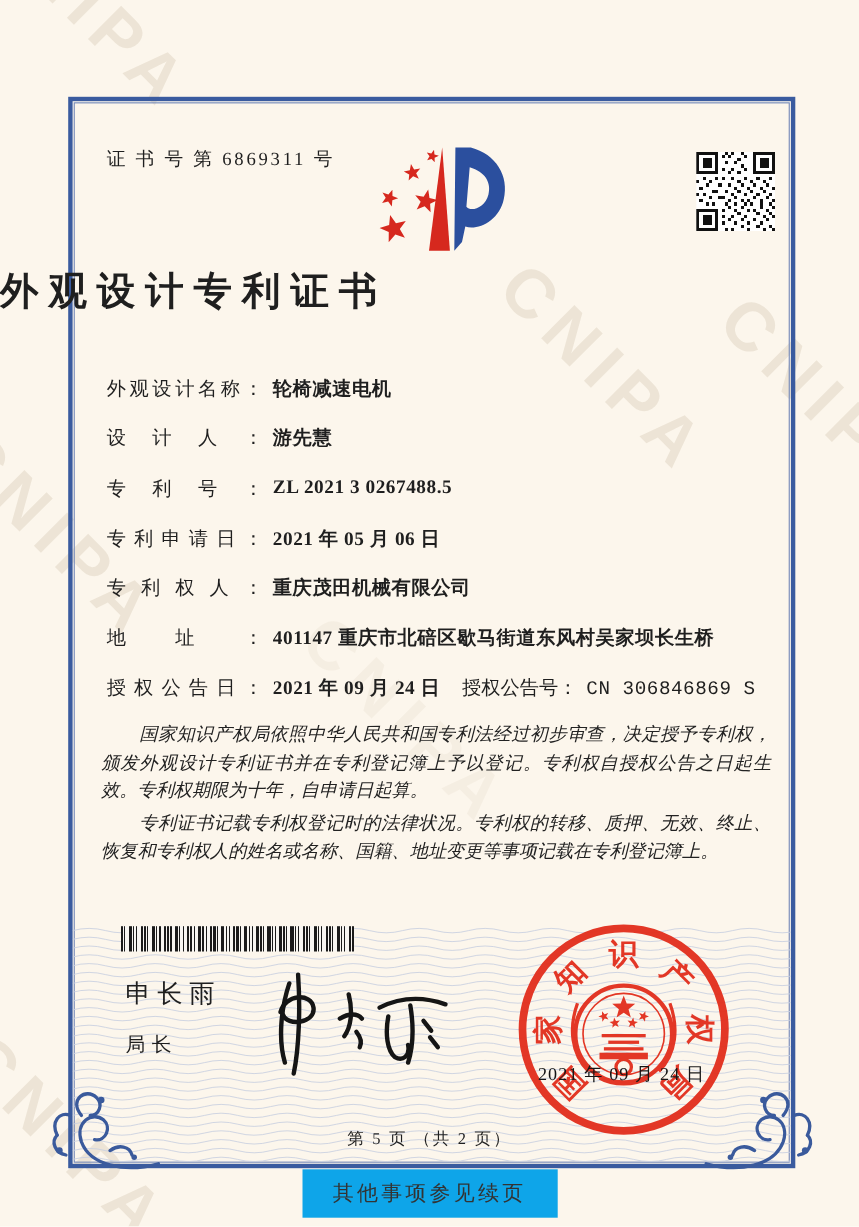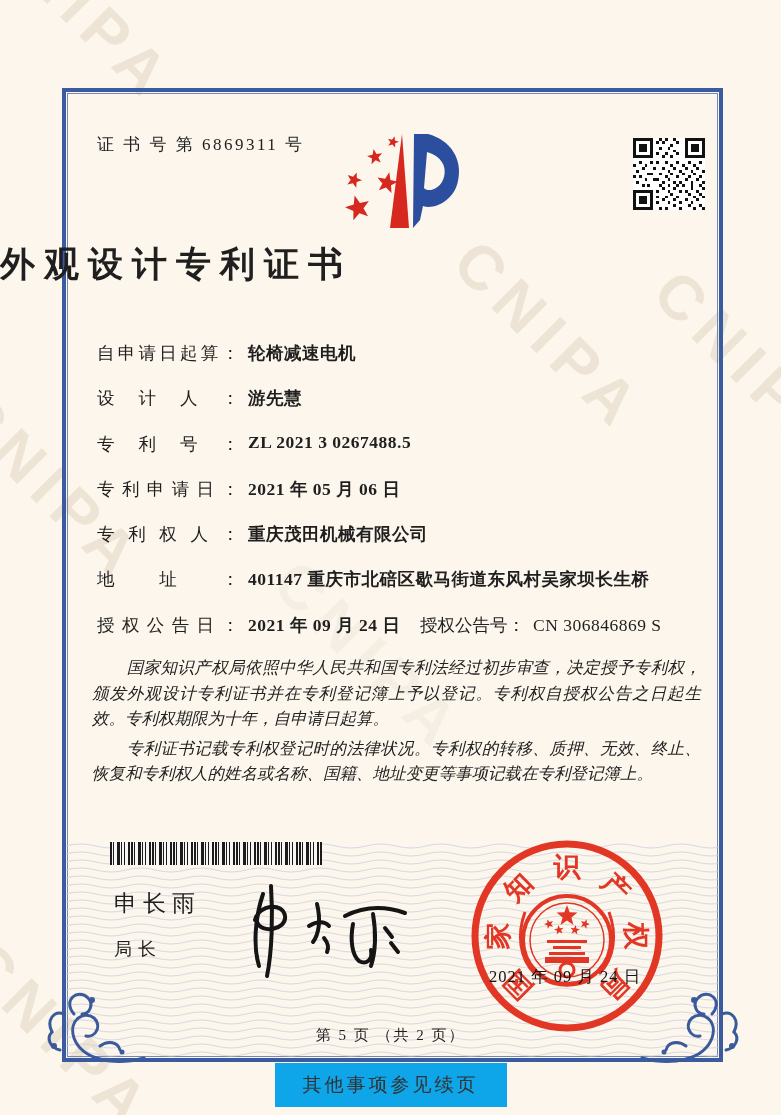--- a/index.html
+++ b/index.html
@@ -36,21 +36,21 @@
   }
   
   .fields{ position:absolute; left:97px; top:341px; width:610px; font-size:17.5px; z-index:2; }
   .field-row{ position:relative; height:45.3px; }
   .f-label{
     display:inline-block; width:142px; vertical-align:top;
     text-align:justify; text-align-last:justify; text-justify:inter-character;
   }
   .f-value{ margin-left:9px; letter-spacing:0.5px;font-weight:bold; }
   .gazette-no{ position:absolute; left:323px; top:0; }
-  .gazette-no .g-value{ margin-left:8px; letter-spacing:0.5px; }
+  .gazette-no .g-value{ margin-left:8px; letter-spacing:0.5px;font-family:Liberation Mono, monospace; }
   
   .paras{
     position:absolute; left:88px; top:651px; width:617px; z-index:2;
     font-size:16.5px; line-height:25.6px; font-style:italic; text-align:justify;
     color:#222;
   }
   .paras p{ margin:4px; text-indent:2.1em; }
   
   .barcode{
     position:absolute; left:110px; top:842px; width:212px; height:23px; z-index:2;
@@ -205,21 +205,21 @@
                M18 18h1v1h-1z M20 17h1v1h-1z M22 18h1v1h-1z M24 17h1v1h-1z M19 19h1v1h-1z
                M21 20h1v1h-1z M23 19h1v1h-1z M18 21h1v1h-1z M20 22h1v1h-1z M22 21h1v1h-1z
                M24 20h1v1h-1z M19 23h1v1h-1z M21 24h1v1h-1z M23 23h1v1h-1z M24 24h1v1h-1z"></path>
     </g>
   </svg>
 
   <div class="title">外观设计专利证书</div>
 
   <div class="fields">
     <div class="field-row">
-      <span class="f-label">自申请日起算：</span><span class="f-value">轮椅减速电机</span>
+      <span class="f-label">外观设计名称：</span><span class="f-value">轮椅减速电机</span>
     </div>
     <div class="field-row">
       <span class="f-label">设计人：</span><span class="f-value">游先慧</span>
     </div>
     <div class="field-row">
       <span class="f-label">专利号：</span><span class="f-value">ZL 2021 3 0267488.5</span>
     </div>
     <div class="field-row">
       <span class="f-label">专利申请日：</span><span class="f-value">2021 年 05 月 06 日</span>
     </div>

